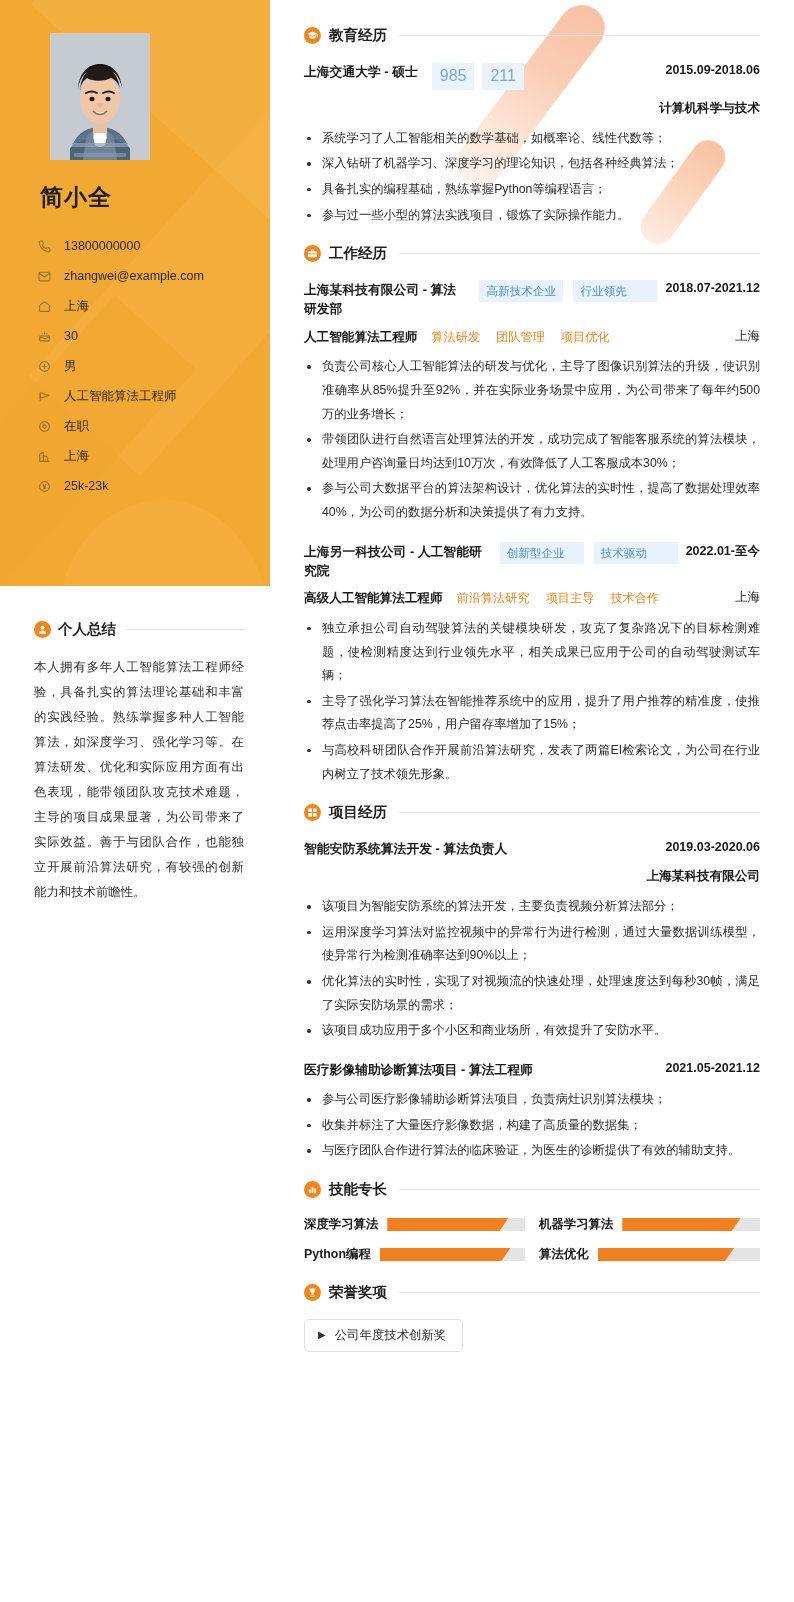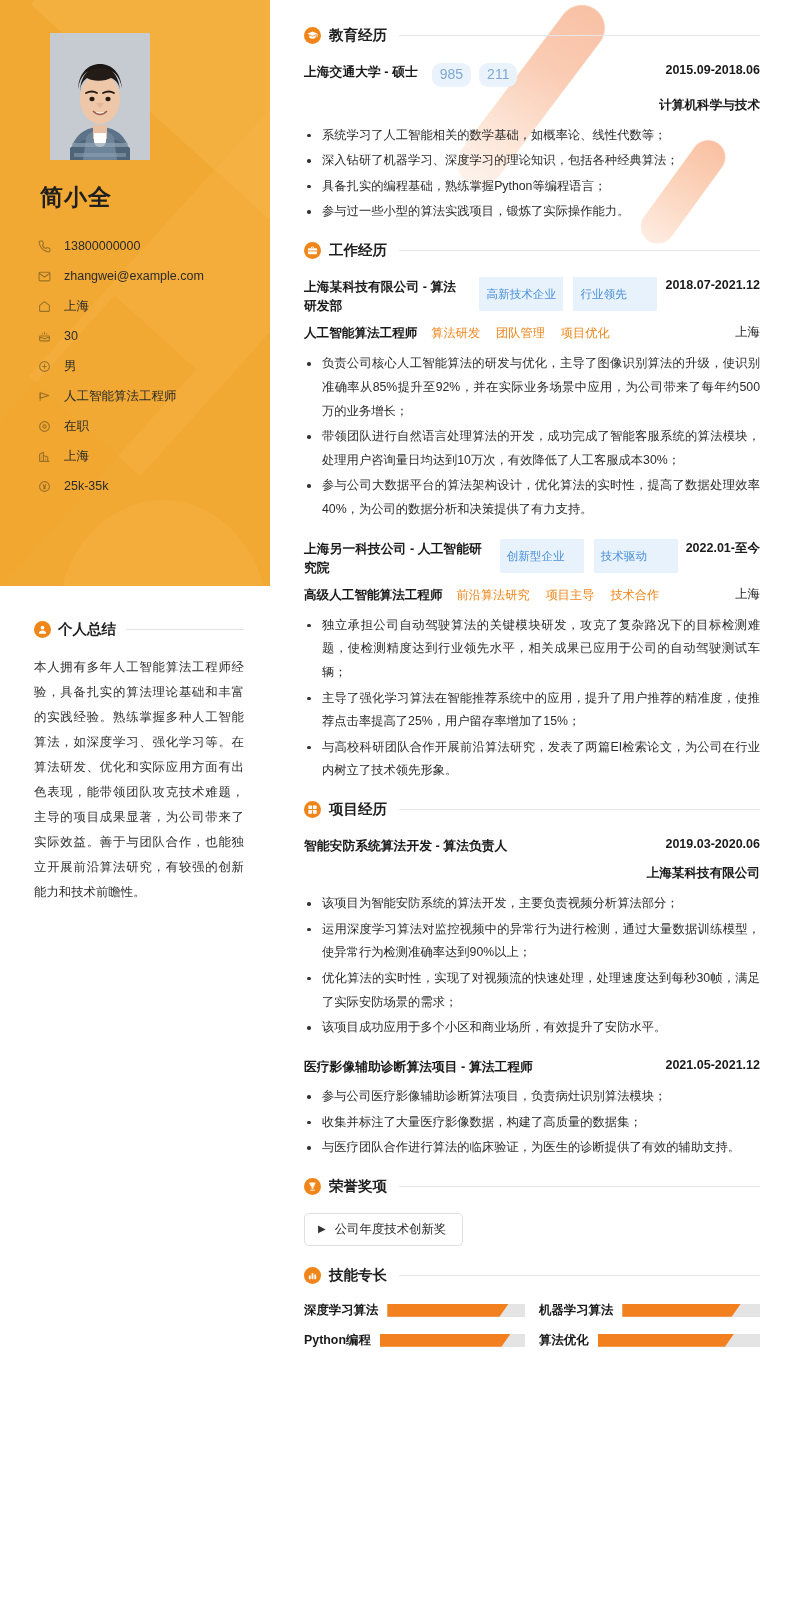--- a/index.html
+++ b/index.html
@@ -231,34 +231,33 @@
   .entry-loc {
     margin-left: auto;
     font-size: 12.4px;
     color: #1a1a1a;
     white-space: nowrap;
     padding-left: 8px;
   }
 
   .badges { display: flex; gap: 8px; margin-left: 14px; padding-top: 1px; }
   .badge {
-    font-size: 14px;
+    font-size: 16px;
     color: #7fa8d4;
     background: #eaf3fb;
     padding: 1px 8px;
     line-height: 1.55;
-    border-radius: 9px;
   }
   .c-tags { display: flex; gap: 10px; margin-left: 13px; }
   .c-tag {
     font-size: 11.6px;
     color: #4a90d9;
     background: #e8f2fc;
     width: 84px;
-    padding: 8px 7px;
+    padding: 2px 7px;
     line-height: 1.55;
   }
   .p-tags { display: flex; gap: 16px; margin-left: 14px; padding-top: 1px; }
   .p-tag {
     font-size: 12.2px;
     color: #f08519;
     white-space: nowrap;
   }
 
   .bullets { list-style: none; }
@@ -459,21 +458,21 @@
           </span>
           <span class="contact-text">上海</span>
         </li>
         <li class="contact-item">
           <span class="contact-ico">
             <svg width="13" height="13" viewBox="0 0 24 24" fill="none" stroke="#5c4a20" stroke-width="2">
                 <circle cx="12" cy="12" r="9"></circle>
                 <path d="M9 8l3 4 3-4M12 12v5M9.5 13h5M9.5 15.5h5"></path>
               </svg>
           </span>
-          <span class="contact-text">25k-35k</span>
+          <span class="contact-text">25k-23k</span>
         </li>
       </ul>
     </div>
 
     <div class="summary-block">
       <div class="side-head">
         <span class="sec-ico">
           <svg width="11" height="11" viewBox="0 0 24 24" fill="#fff">
               <circle cx="12" cy="8" r="4"></circle>
               <path d="M4 21c0-4.4 3.6-7 8-7s8 2.6 8 7z"></path>
@@ -621,73 +620,73 @@
           <li>收集并标注了大量医疗影像数据，构建了高质量的数据集；</li>
           <li>与医疗团队合作进行算法的临床验证，为医生的诊断提供了有效的辅助支持。</li>
         </ul>
       </div>
     </section>
 
     <section class="section">
       <div class="sec-header">
         <span class="sec-ico">
           <svg width="11" height="11" viewBox="0 0 24 24" fill="#fff">
+              <rect x="4" y="12" width="4" height="8"></rect>
+              <rect x="10" y="7" width="4" height="13"></rect>
+              <rect x="16" y="10" width="4" height="10"></rect>
+            </svg>
+        </span>
+        <span class="sec-title">技能专长</span>
+        <span class="sec-rule"></span>
+      </div>
+
+      <div class="skill-grid">
+        <div class="skill-item">
+          <span class="skill-label">深度学习算法</span>
+          <span class="skill-track">
+            <span class="skill-fill" style="width: 88%;"></span>
+          </span>
+        </div>
+        <div class="skill-item">
+          <span class="skill-label">机器学习算法</span>
+          <span class="skill-track">
+            <span class="skill-fill" style="width: 86%;"></span>
+          </span>
+        </div>
+        <div class="skill-item">
+          <span class="skill-label">Python编程</span>
+          <span class="skill-track">
+            <span class="skill-fill" style="width: 90%;"></span>
+          </span>
+        </div>
+        <div class="skill-item">
+          <span class="skill-label">算法优化</span>
+          <span class="skill-track">
+            <span class="skill-fill" style="width: 84%;"></span>
+          </span>
+        </div>
+      </div>
+    </section>
+
+    <section class="section">
+      <div class="sec-header">
+        <span class="sec-ico">
+          <svg width="11" height="11" viewBox="0 0 24 24" fill="#fff">
               <path d="M7 3h10v5a5 5 0 01-10 0z"></path>
               <path d="M10 13h4v4h-4z"></path>
               <path d="M7 19h10v2H7z"></path>
               <path d="M5 4h2v4a3 3 0 01-2-3zM17 4h2a3 3 0 01-2 3z"></path>
             </svg>
         </span>
         <span class="sec-title">荣誉奖项</span>
         <span class="sec-rule"></span>
       </div>
       <div class="award-list">
         <div class="award-item">
           <span class="award-arrow">▶</span>
           <span class="award-text">公司年度技术创新奖</span>
         </div>
       </div>
     </section>
 
-    <section class="section">
-      <div class="sec-header">
-        <span class="sec-ico">
-          <svg width="11" height="11" viewBox="0 0 24 24" fill="#fff">
-              <rect x="4" y="12" width="4" height="8"></rect>
-              <rect x="10" y="7" width="4" height="13"></rect>
-              <rect x="16" y="10" width="4" height="10"></rect>
-            </svg>
-        </span>
-        <span class="sec-title">技能专长</span>
-        <span class="sec-rule"></span>
-      </div>
-
-      <div class="skill-grid">
-        <div class="skill-item">
-          <span class="skill-label">深度学习算法</span>
-          <span class="skill-track">
-            <span class="skill-fill" style="width: 88%;"></span>
-          </span>
-        </div>
-        <div class="skill-item">
-          <span class="skill-label">机器学习算法</span>
-          <span class="skill-track">
-            <span class="skill-fill" style="width: 86%;"></span>
-          </span>
-        </div>
-        <div class="skill-item">
-          <span class="skill-label">Python编程</span>
-          <span class="skill-track">
-            <span class="skill-fill" style="width: 90%;"></span>
-          </span>
-        </div>
-        <div class="skill-item">
-          <span class="skill-label">算法优化</span>
-          <span class="skill-track">
-            <span class="skill-fill" style="width: 84%;"></span>
-          </span>
-        </div>
-      </div>
-    </section>
-
 
   </main>
 </div>
 
 </body></html>

